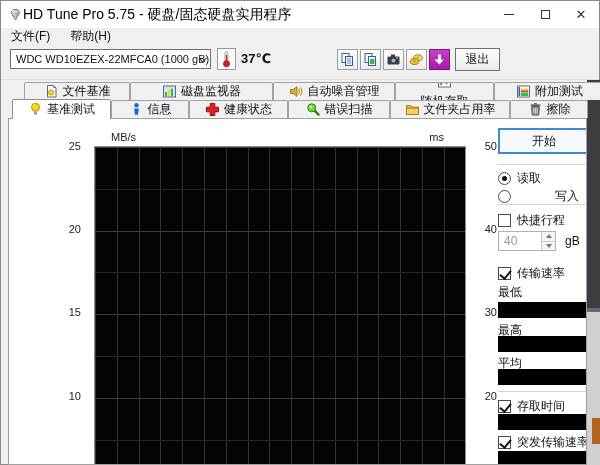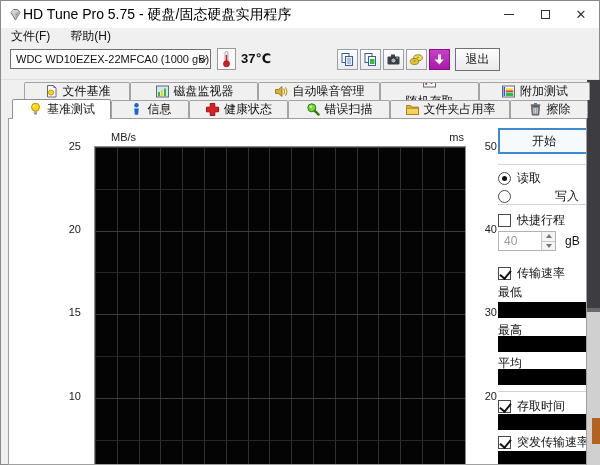--- a/index.html
+++ b/index.html
@@ -175,21 +175,21 @@
     <div class="tab" style="width:106px;">
       <span class="ticon">
         <svg width="15" height="15" viewBox="0 0 15 15">
           <path d="M3.5 1.5 h6 l2.5 2.5 v9 h-8.5 Z" fill="#fff" stroke="#667" stroke-width="1"></path>
           <path d="M9.5 1.5 l2.5 2.5 h-2.5 Z" fill="#a23cc8"></path>
           <circle cx="7" cy="8.5" r="2.6" fill="#ffd800" stroke="#b8860b" stroke-width="0.8"></circle>
         </svg>
       </span>
       <span>文件基准</span>
     </div>
-    <div class="tab" style="width:128px;text-align:right;">
+    <div class="tab" style="width:143px;text-align:right;">
       <span class="ticon">
         <svg width="15" height="15" viewBox="0 0 15 15">
           <rect x="1.5" y="2" width="12" height="11" fill="#cfe4ff" stroke="#667" stroke-width="1"></rect>
           <rect x="3" y="8" width="2" height="4" fill="#2ebd44"></rect>
           <rect x="6" y="6" width="2" height="6" fill="#ffd400"></rect>
           <rect x="9" y="4.5" width="2" height="7.5" fill="#2ebd44"></rect>
         </svg>
       </span>
       <span>磁盘监视器</span>
     </div>
@@ -287,21 +287,21 @@
           <path d="M5.8 6 v5.6 M7.5 6 v5.6 M9.2 6 v5.6" stroke="#d8dbe0" stroke-width="0.9"></path>
         </svg>
       </span>
       <span>擦除</span>
     </div>
   </div>
 
   <div class="panel">
 
     <span class="axis-unit" style="left:86px;top:12px;padding-left:16px;">MB/s</span>
-    <span class="axis-unit" style="left:398px;top:12px;width:57px;text-align:right;">ms</span>
+    <span class="axis-unit" style="left:378px;top:12px;width:57px;text-align:right;">ms</span>
 
     <span class="tick left" style="top:21px;">25</span>
     <span class="tick left" style="top:104px;">20</span>
     <span class="tick left" style="top:187px;">15</span>
     <span class="tick left" style="top:271px;">10</span>
 
     <span class="tick right" style="top:21px;">50</span>
     <span class="tick right" style="top:104px;">40</span>
     <span class="tick right" style="top:187px;">30</span>
     <span class="tick right" style="top:271px;">20</span>

